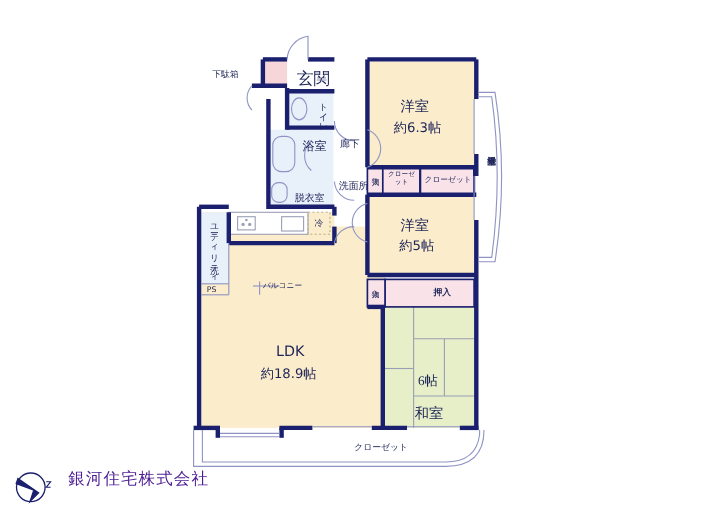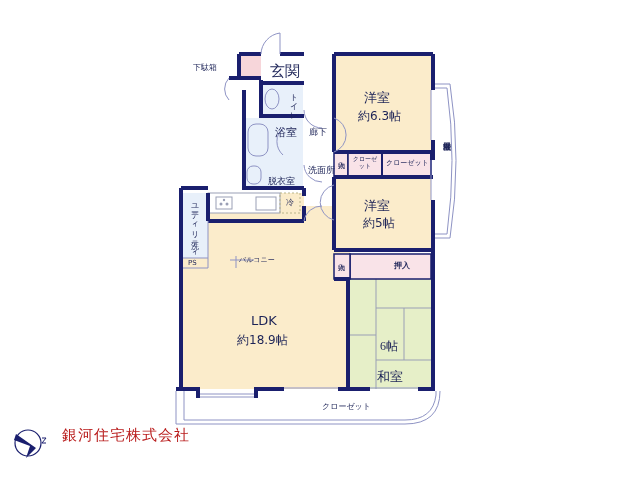--- a/index.html
+++ b/index.html
@@ -1,19 +1,19 @@
 <!DOCTYPE html>
 <html><head>
 <meta charset="utf-8">
 <style>
   html,body{margin:0;padding:0;background:#ffffff;}
   body{width:640px;height:480px;position:relative;overflow:hidden;font-family:"DejaVu Sans",sans-serif;}
   svg{position:absolute;left:0;top:0;}
   .wt{position:absolute;color:#1c2357;font-family:"DejaVu Sans",sans-serif;white-space:nowrap;line-height:1;}
-  .company{position:absolute;left:62px;top:426px;font-size:15px;color:#b91c1c;letter-spacing:1px;font-family:"DejaVu Sans",sans-serif;}
+  .company{position:absolute;left:62px;top:426px;font-size:15px;color:#4c1d95;letter-spacing:1px;font-family:"DejaVu Sans",sans-serif;}
 </style>
 </head>
 <body>
 
 <svg width="640" height="480" viewBox="0 0 640 480">
 
   <rect x="334" y="56" width="97" height="96" fill="#fbeccb"></rect>
 
   <rect x="334" y="177" width="97" height="73" fill="#fbeccb"></rect>
 

